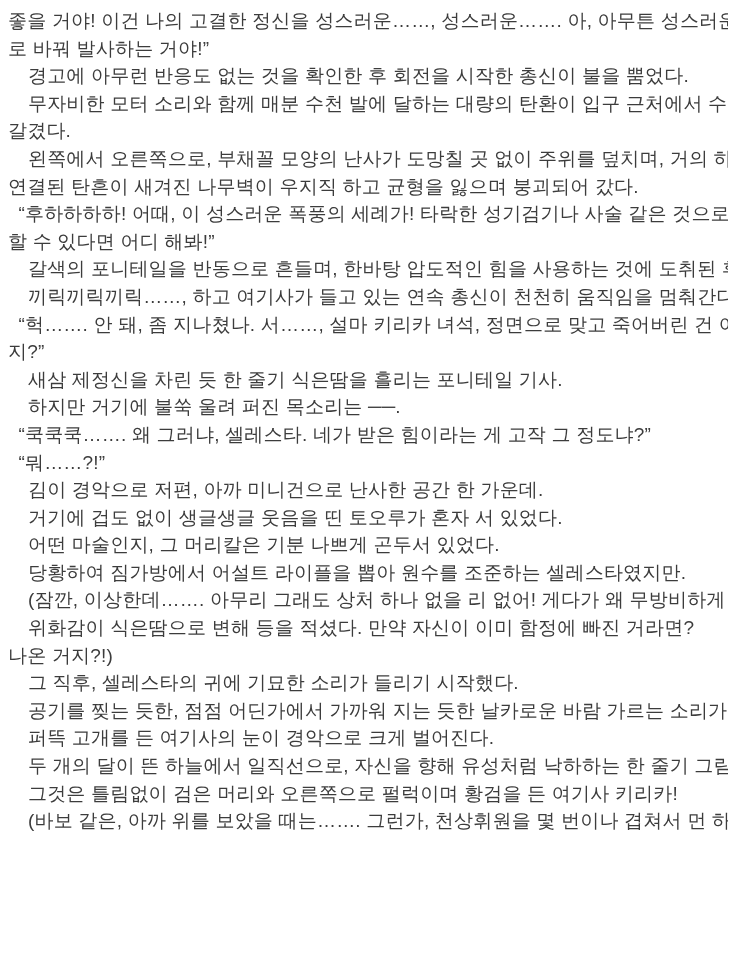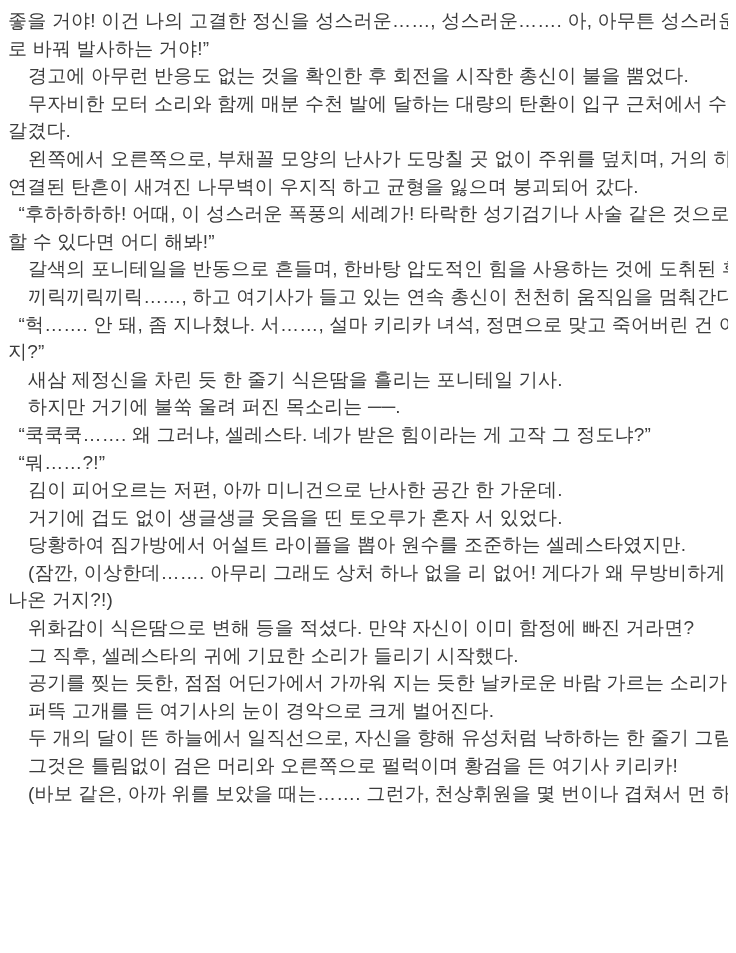--- a/index.html
+++ b/index.html
@@ -56,26 +56,27 @@
       <p class="line quote-indent">“후하하하하! 어때, 이 성스러운 폭풍의 세례가! 타락한 성기검기나 사술 같은 것으로 대항</p>
       <p class="line">할 수 있다면 어디 해봐!”</p>
       <p class="line indent">갈색의 포니테일을 반동으로 흔들며, 한바탕 압도적인 힘을 사용하는 것에 도취된 후.</p>
       <p class="line indent">끼릭끼릭끼릭……, 하고 여기사가 들고 있는 연속 총신이 천천히 움직임을 멈춰간다.</p>
       <p class="line quote-indent">“헉……. 안 돼, 좀 지나쳤나. 서……, 설마 키리카 녀석, 정면으로 맞고 죽어버린 건 아니겠</p>
       <p class="line">지?”</p>
       <p class="line indent">새삼 제정신을 차린 듯 한 줄기 식은땀을 흘리는 포니테일 기사.</p>
       <p class="line indent">하지만 거기에 불쑥 울려 퍼진 목소리는 ──.</p>
       <p class="line quote-indent">“쿡쿡쿡……. 왜 그러냐, 셀레스타. 네가 받은 힘이라는 게 고작 그 정도냐?”</p>
       <p class="line quote-indent">“뭐……?!”</p>
-      <p class="line indent">김이 피어오르는 저편, 아까 미니건으로 난사한 공간 한 가운데.</p>
+      <p class="line indent">김이 경악으로 저편, 아까 미니건으로 난사한 공간 한 가운데.</p>
       <p class="line indent">거기에 겁도 없이 생글생글 웃음을 띤 토오루가 혼자 서 있었다.</p>
+      <p class="line indent">어떤 마술인지, 그 머리칼은 기분 나쁘게 곤두서 있었다.</p>
       <p class="line indent">당황하여 짐가방에서 어설트 라이플을 뽑아 원수를 조준하는 셀레스타였지만.</p>
       <p class="line indent">(잠깐, 이상한데……. 아무리 그래도 상처 하나 없을 리 없어! 게다가 왜 무방비하게 혼자</p>
+      <p class="line indent">위화감이 식은땀으로 변해 등을 적셨다. 만약 자신이 이미 함정에 빠진 거라면?</p>
       <p class="line">나온 거지?!)</p>
-      <p class="line indent">위화감이 식은땀으로 변해 등을 적셨다. 만약 자신이 이미 함정에 빠진 거라면?</p>
       <p class="line indent">그 직후, 셀레스타의 귀에 기묘한 소리가 들리기 시작했다.</p>
       <p class="line indent">공기를 찢는 듯한, 점점 어딘가에서 가까워 지는 듯한 날카로운 바람 가르는 소리가……!</p>
       <p class="line indent">퍼뜩 고개를 든 여기사의 눈이 경악으로 크게 벌어진다.</p>
       <p class="line indent">두 개의 달이 뜬 하늘에서 일직선으로, 자신을 향해 유성처럼 낙하하는 한 줄기 그림자.</p>
       <p class="line indent">그것은 틀림없이 검은 머리와 오른쪽으로 펄럭이며 황검을 든 여기사 키리카!</p>
       <p class="line indent">(바보 같은, 아까 위를 보았을 때는……. 그런가, 천상휘원을 몇 번이나 겹쳐서 먼 하늘 위</p>
     </div>
 </main>
 
 </body></html>

